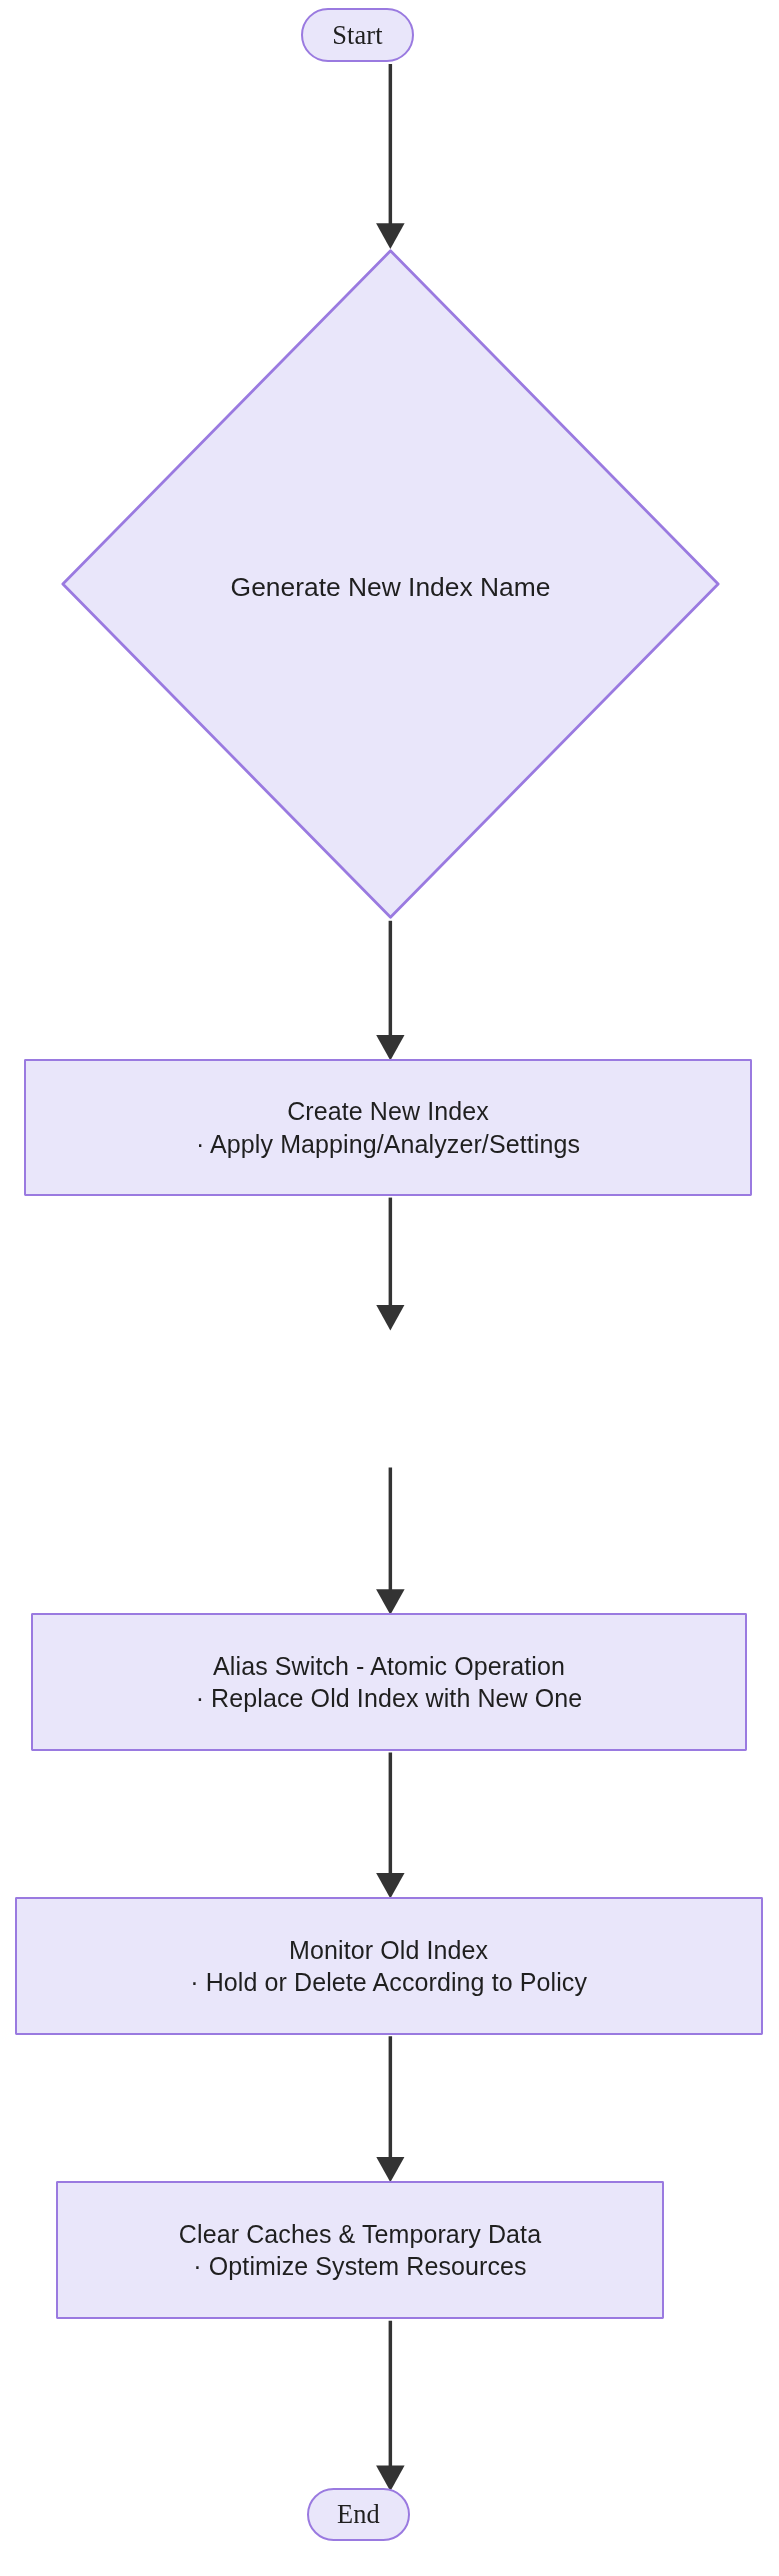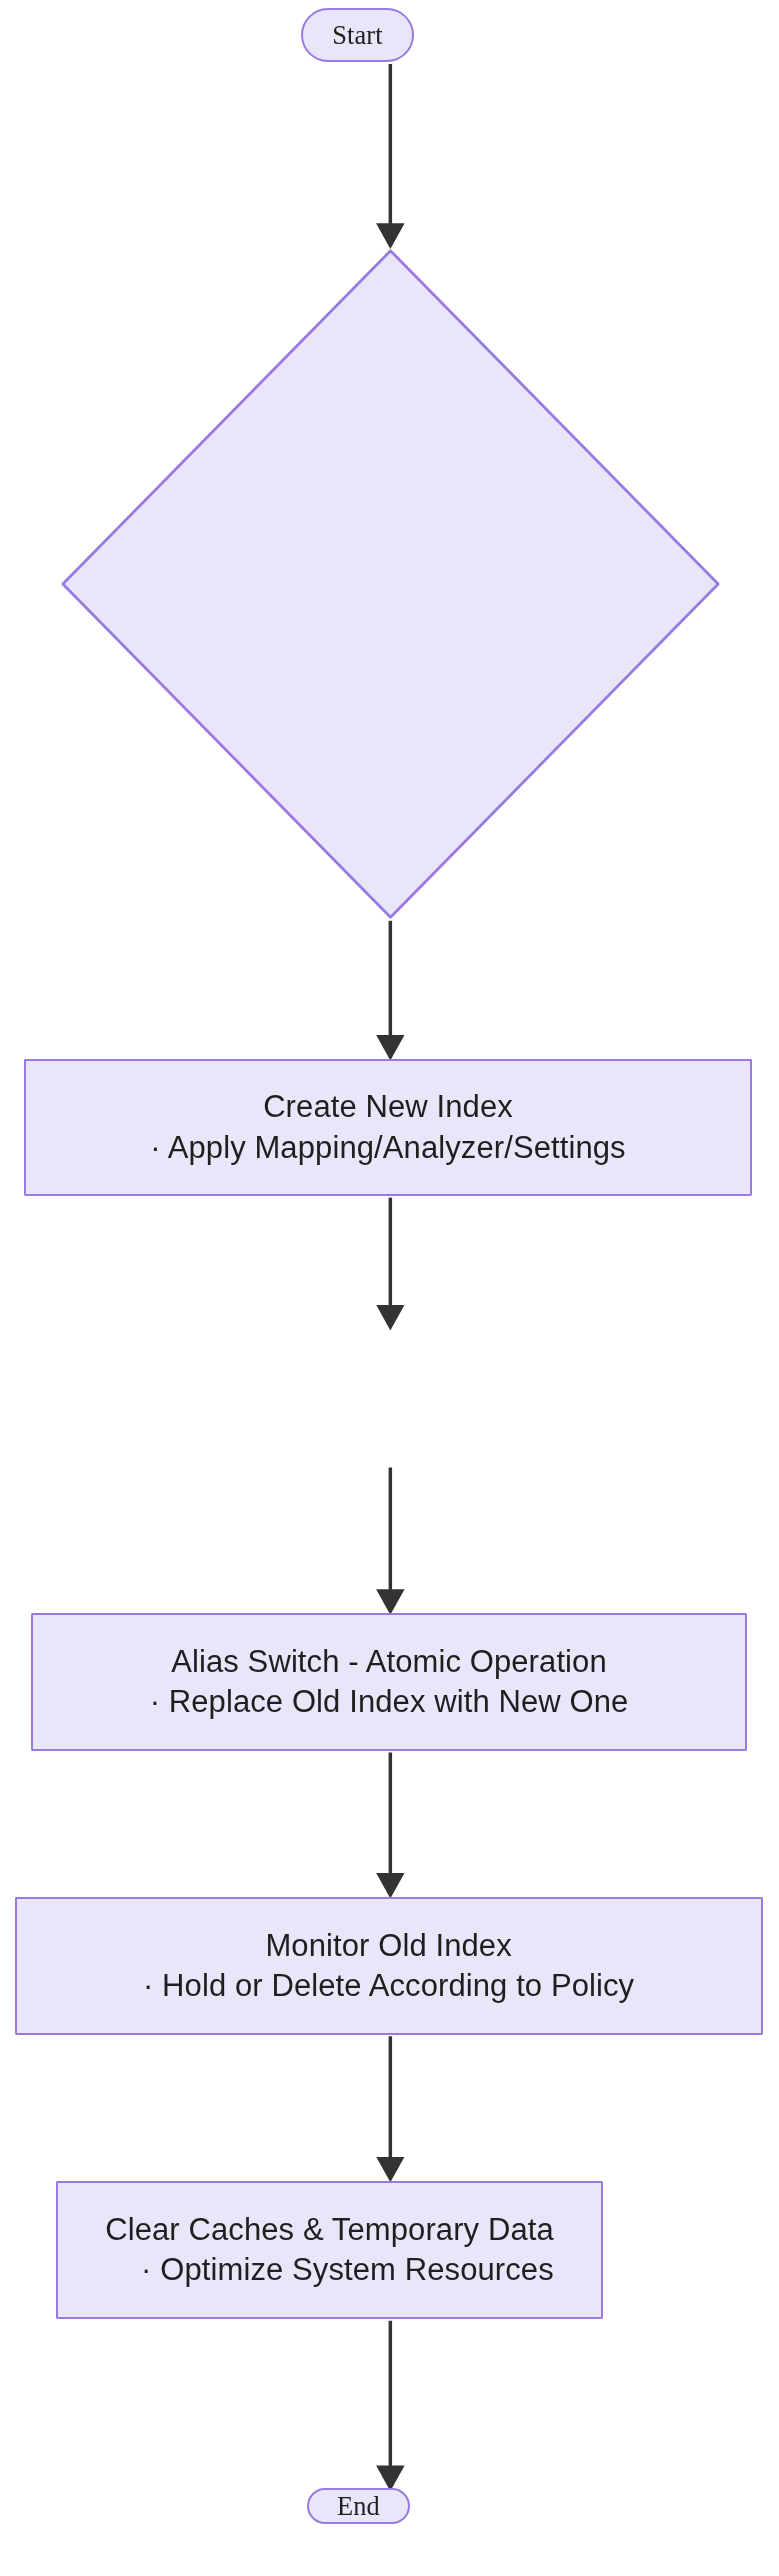--- a/index.html
+++ b/index.html
@@ -54,21 +54,21 @@
     line-height: 1.30;
     white-space: pre-line;
     letter-spacing: 0.1px;
     padding: 0 5.6px;
   }
   .terminal-label {
     font-size: 26.4px;
     font-family: Liberation Serif, serif;
   }
   .process-label {
-    font-size: 31px;
+    font-size: 25px;
   }
   
   .node-decision {
     position: absolute;
     display: block;
     background: none;
     border: none;
   }
   .decision-label {
     position: absolute;
@@ -79,22 +79,22 @@
     color: #1f1f1f;
     line-height: 1.25;
   }
   
   #node-start   { left: 301px; top: 8.3px;   width: 113px; height: 54px;  }
   #node-decision{ left: 60px;  top: 248px;  width: 661px; height: 672px; }
   #node-create  { left: 24px;  top: 1059px; width: 728px;height: 137px; }
   #node-bulk    { left: 65px;  top: 1329px; width: 646px; height: 137px; }
   #node-alias   { left: 31px;  top: 1613px; width: 716px;height: 138px; }
   #node-monitor { left: 14.6px;  top: 1897px; width: 748px;height: 138px; }
-  #node-clear   { left: 56px;  top: 2181px; width: 547px; height: 138px; text-align: right; }
-  #node-end     { left: 307px; top: 2488px; width: 103px; height: 36px;  }
+  #node-clear   { left: 56px;  top: 2181px; width: 608px; height: 138px; }
+  #node-end     { left: 307px; top: 2488px; width: 103px; height: 53px;  }
 </style>
 </head>
 <body>
 
 <div id="flow-root">
 
   <svg class="flow-canvas" viewBox="0 0 1121 3704" aria-hidden="true">
     <defs>
       <marker id="arrowhead" markerWidth="9" markerHeight="9" refX="3.4" refY="4.5" orient="auto" markerUnits="strokeWidth">
         <path d="M0,0.4 L7.4,4.5 L0,8.6 z" fill="#333333"></path>
@@ -113,20 +113,21 @@
   </svg>
 
   <div class="node node-terminal" id="node-start">
     <span class="node-label terminal-label">Start</span>
   </div>
 
   <div class="node-decision" id="node-decision">
     <svg viewBox="0 0 950 966" width="661" height="672" aria-hidden="true">
       <polygon points="475,4 946,483 475,962 4,483" fill="#e9e6fa" stroke="#9a7ae0" stroke-width="4" stroke-linejoin="round"></polygon>
     </svg>
+    <span class="decision-label" style="top: 323px;">Generate New Index Name</span>
   </div>
 
   <div class="node node-process" id="node-create">
     <span class="node-label process-label">Create New Index
 · Apply Mapping/Analyzer/Settings</span>
   </div>
 
 
   <div class="node node-process" id="node-monitor">
     <span class="node-label process-label">Monitor Old Index

